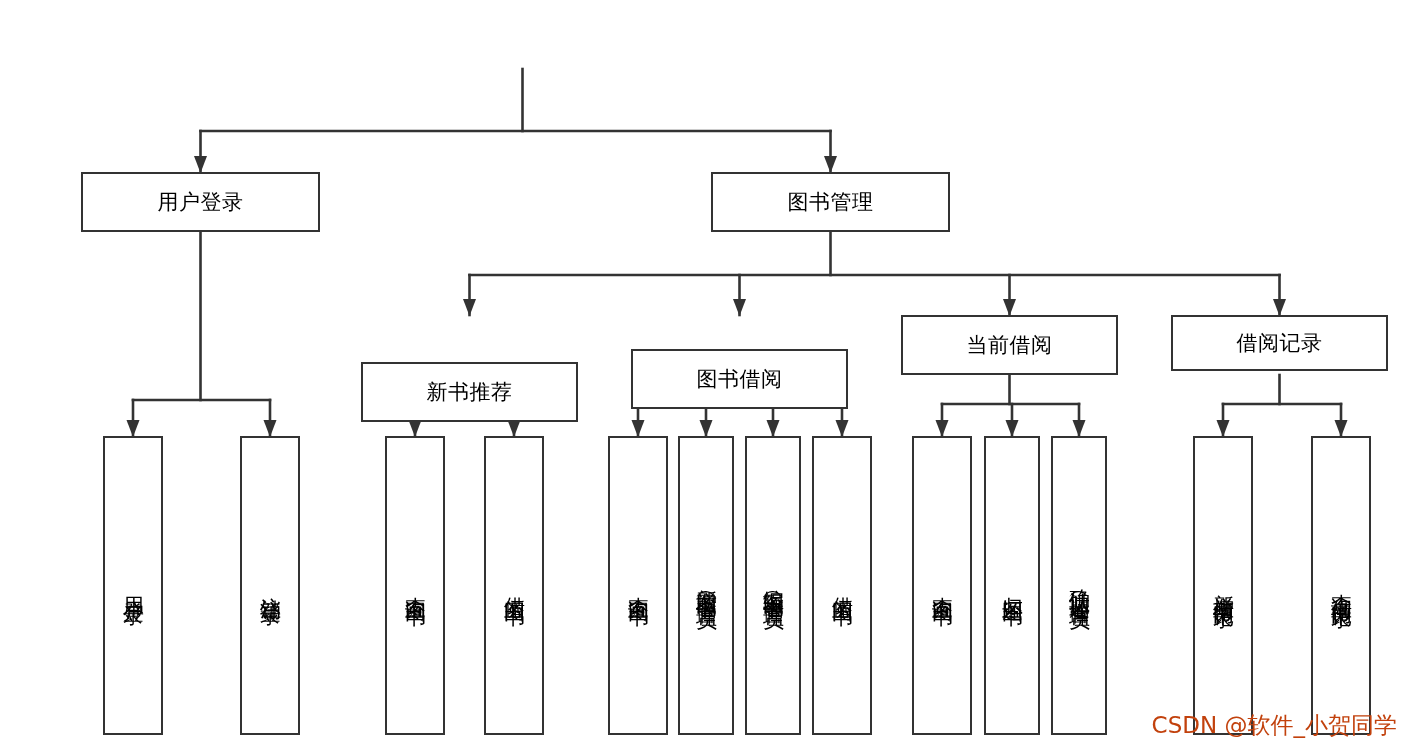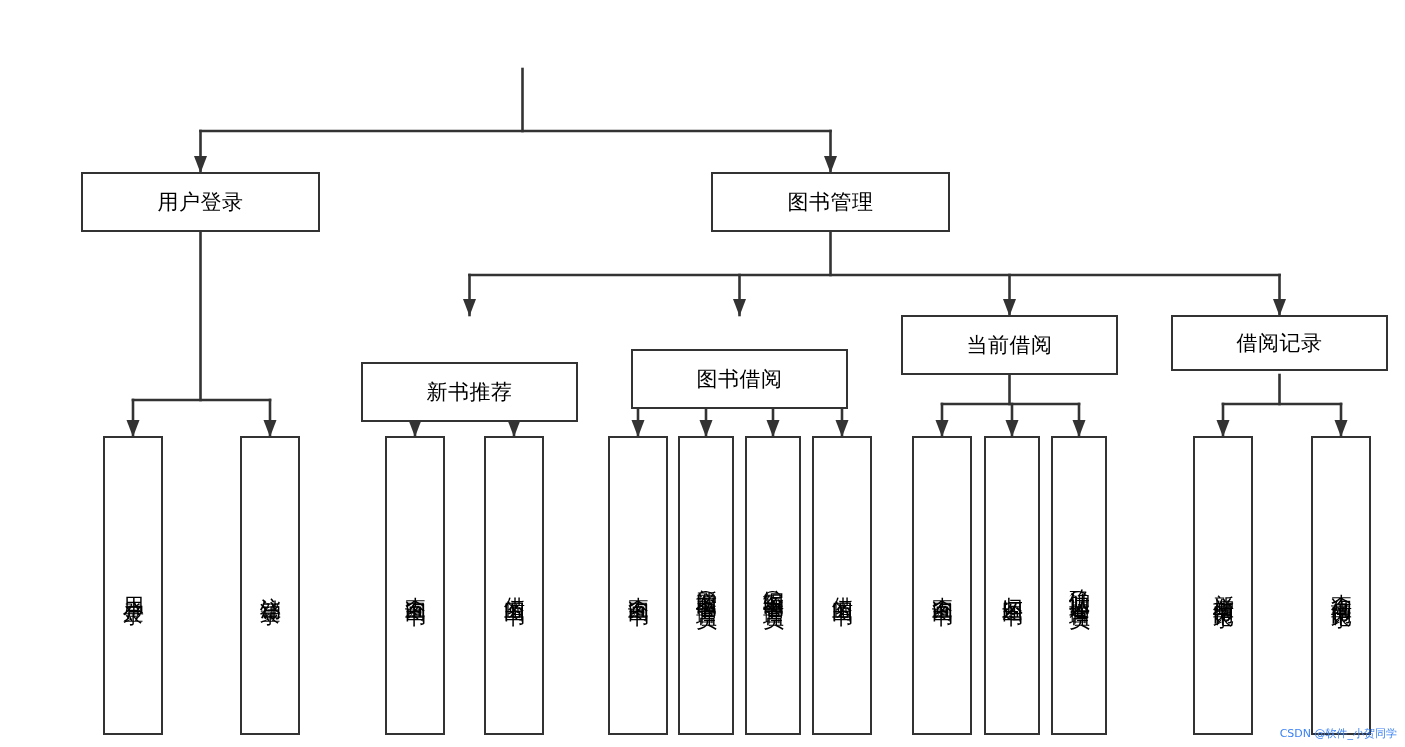--- a/index.html
+++ b/index.html
@@ -62,22 +62,22 @@
     font-size: 21px;
     line-height: 1.0;
     letter-spacing: 3px;
     white-space: nowrap;
     max-height: 270px;
   }
   .watermark {
     position: absolute;
     right: 8px;
     bottom: 6px;
-    font-size: 11px;
-    color: #3b82f6;
+    font-size: 23px;
+    color: #c2410c;
     z-index: 5;
     white-space: nowrap;
     font-family: "DejaVu Sans", "Liberation Sans", sans-serif;
     margin-left: 20px;
   }
 </style>
 </head>
 <body>
 
 <div id="canvas">

